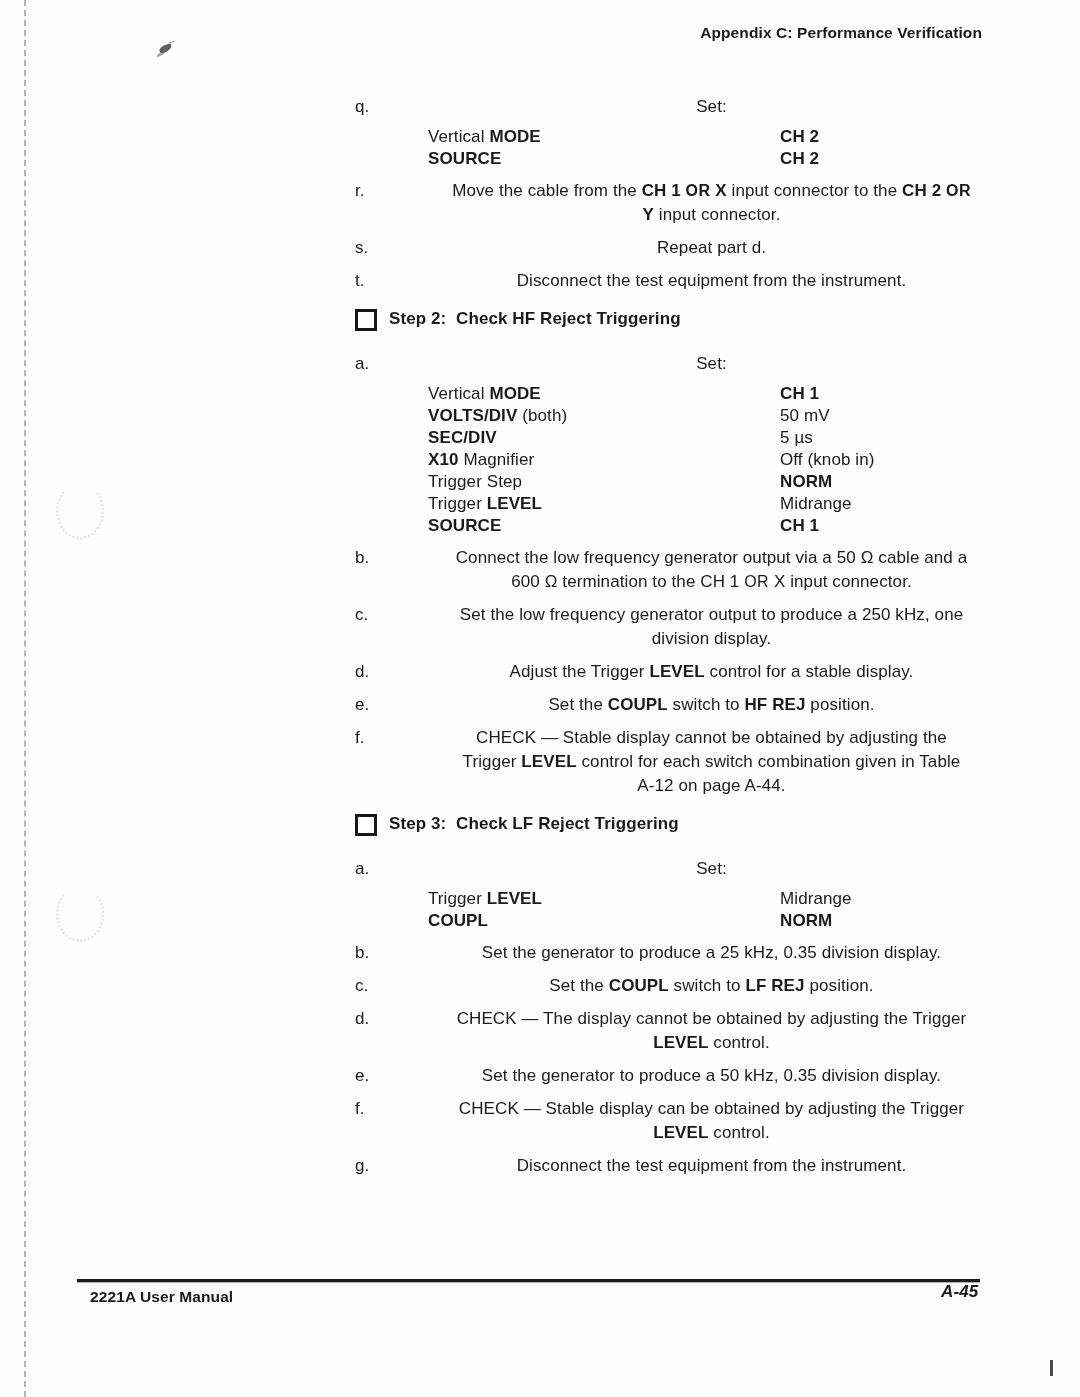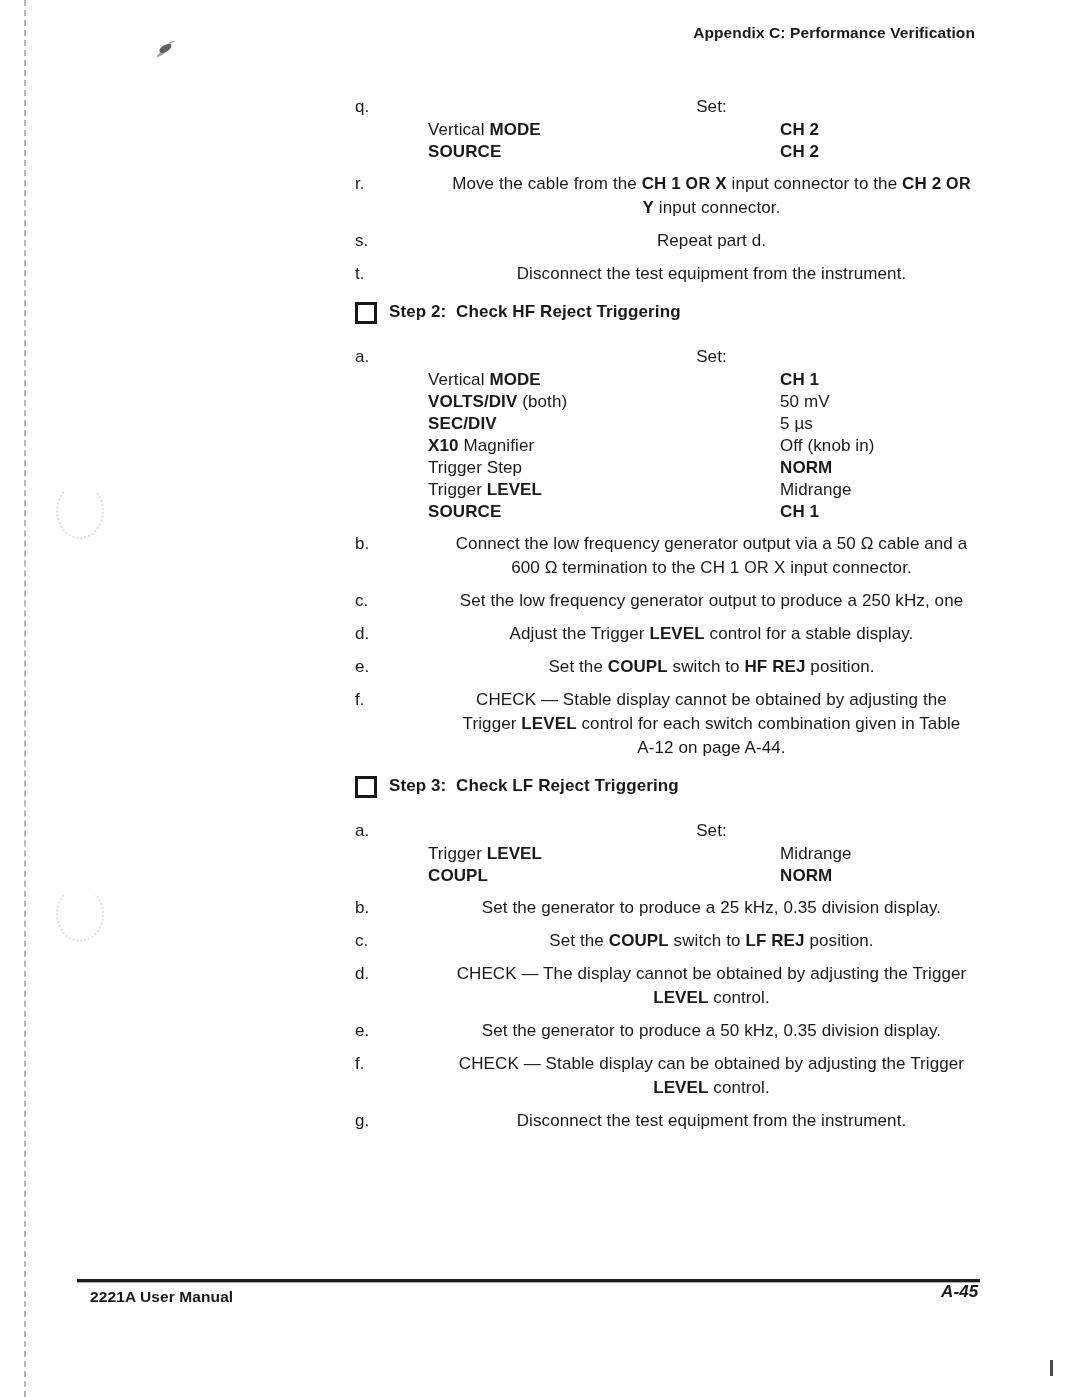--- a/index.html
+++ b/index.html
@@ -33,33 +33,33 @@
   }
   .smudge-b{left:56px;top:483px;}
   .smudge-c{left:56px;top:886px;}
   .smudge-d{
     position:absolute;left:1050px;top:1360px;width:3px;height:16px;
     background:#2a2a2a;opacity:.85;
     box-shadow:0 22px 0 -6px rgba(40,40,40,.7);
   }
   
   .header{
-    position:absolute;top:24px;right:105px;
+    position:absolute;top:24px;right:98px;
     font-weight:bold;font-size:15.5px;
   }
   
   .content{
     position:absolute;left:355px;top:0;width:680px;
     padding-top:86px;font-size:17px;
   }
   .item{display:flex;margin-top:9px;}
   .letter{width:33px;flex:none;line-height:24px;}
   .lines{flex:1;}
   .line{line-height:24px;white-space:pre;text-align:center;}
-  .settings{margin-left:73px;}
+  .settings{margin-left:73px;margin-top:7px;}
   .srow{position:relative;line-height:22px;white-space:pre;}
   .svalue{position:absolute;left:352px;top:0;}
   .step-heading{
     display:flex;height:26px;
     margin-top:16px;margin-bottom:17px;
     font-weight:bold;font-size:17px;
   }
   .checkbox{
     width:22px;height:22px;box-sizing:border-box;
     border:3px solid #171717;background:#fff;
@@ -150,20 +150,21 @@
         <span class="letter">b.</span>
         <div class="lines">
           <div class="line"><span>Connect the low frequency generator output via a 50 Ω cable and a</span></div>
           <div class="line"><span>600 Ω termination to the CH 1 </span><span class="sc">OR</span><span> X input connector.</span></div>
         </div>
       </div>
       <div class="item">
         <span class="letter">c.</span>
         <div class="lines">
           <div class="line"><span>Set the low frequency generator output to produce a 250 kHz, one</span></div>
+          <div class="line"><span>division display.</span></div>
         </div>
       </div>
       <div class="item">
         <span class="letter">d.</span>
         <div class="lines">
           <div class="line"><span>Adjust the Trigger </span><span class="b ">LEVEL</span><span> control for a stable display.</span></div>
         </div>
       </div>
       <div class="item">
         <span class="letter">e.</span>

